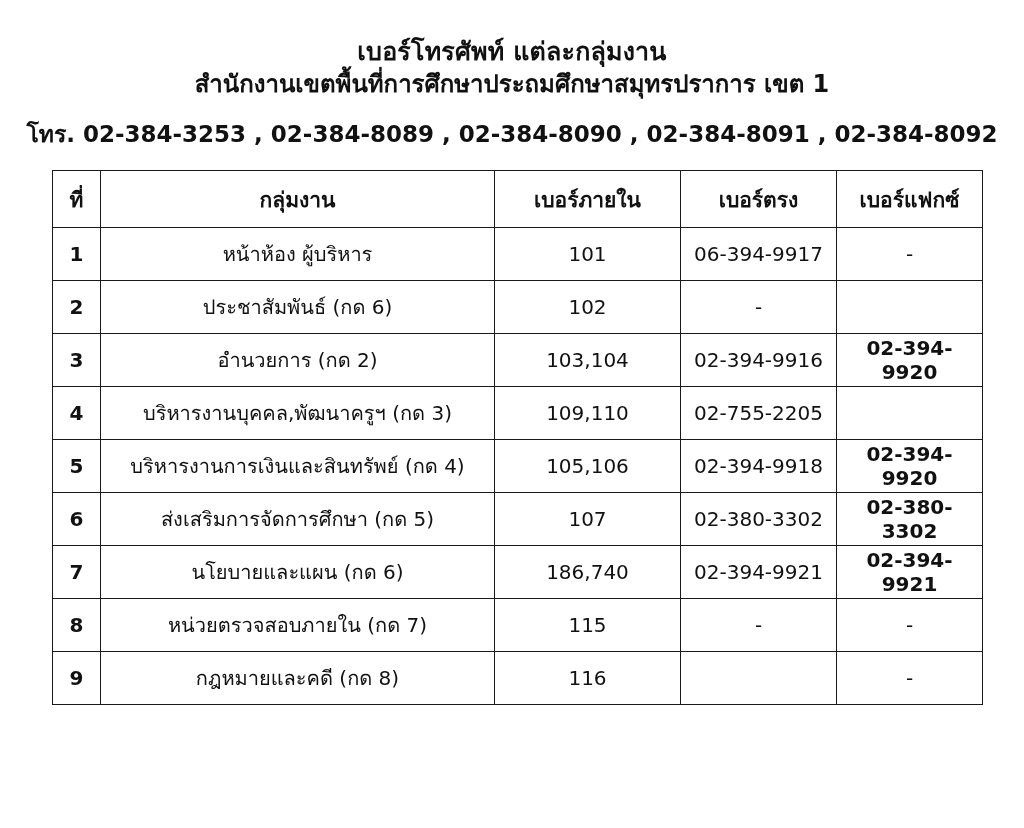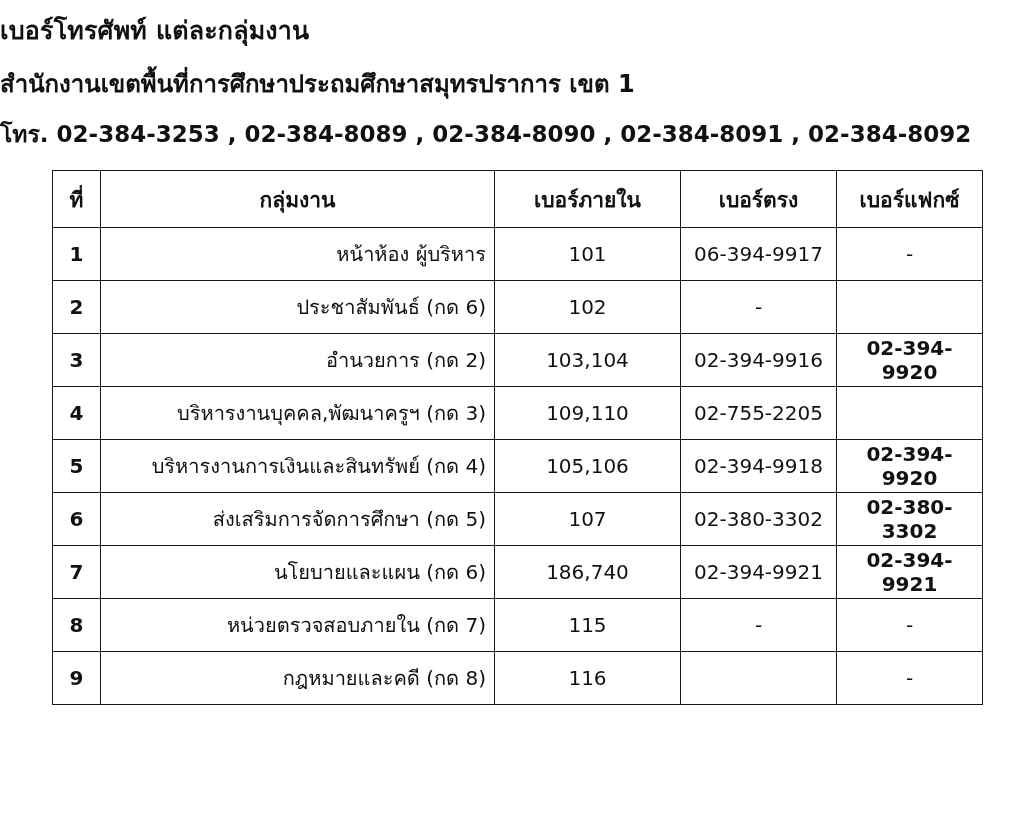--- a/index.html
+++ b/index.html
@@ -14,33 +14,33 @@
     color: #111111;
     overflow: hidden;
   }
   .page {
     position: relative;
     width: 1024px;
     height: 828px;
     box-sizing: border-box;
   }
   .heading-block {
-    text-align: left;
-    padding-top: 16px;
+    text-align: center;
+    padding-top: 37px;
   }
   .title-line-1 {
     font-size: 25px;
     font-weight: bold;
     letter-spacing: 0.2px;
     line-height: 1.2;
   }
   .title-line-2 {
     font-size: 24px;
     font-weight: bold;
-    margin-top: 24px;
+    margin-top: 3px;
     line-height: 1.2;
   }
   .title-line-3 {
     font-size: 23px;
     font-weight: bold;
     margin-top: 22px;
     line-height: 1.2;
   }
   .table-wrap {
     margin: 22px auto 0 auto;
@@ -70,21 +70,21 @@
   col.c-int { width: 186px; }
   col.c-direct { width: 156px; }
   col.c-fax { width: 146px; }
 
   td.cell-no {
     text-align: center;
     font-weight: bold;
     font-size: 19px;
   }
   td.cell-group {
-    text-align: right;
+    text-align: center;
     padding-left: 14px;
     font-size: 20px;
   }
   td.cell-internal,
   td.cell-direct,
   td.cell-fax {
     text-align: center;
     font-size: 19px;
   }
   td.cell-fax.strong {

